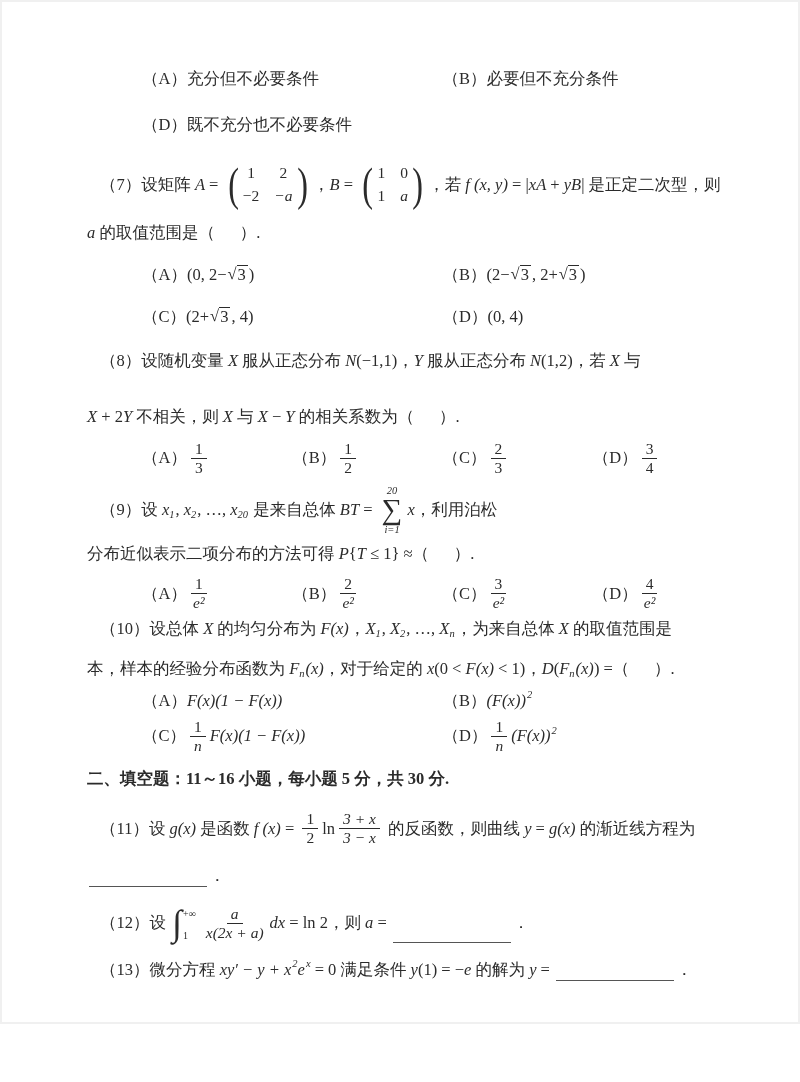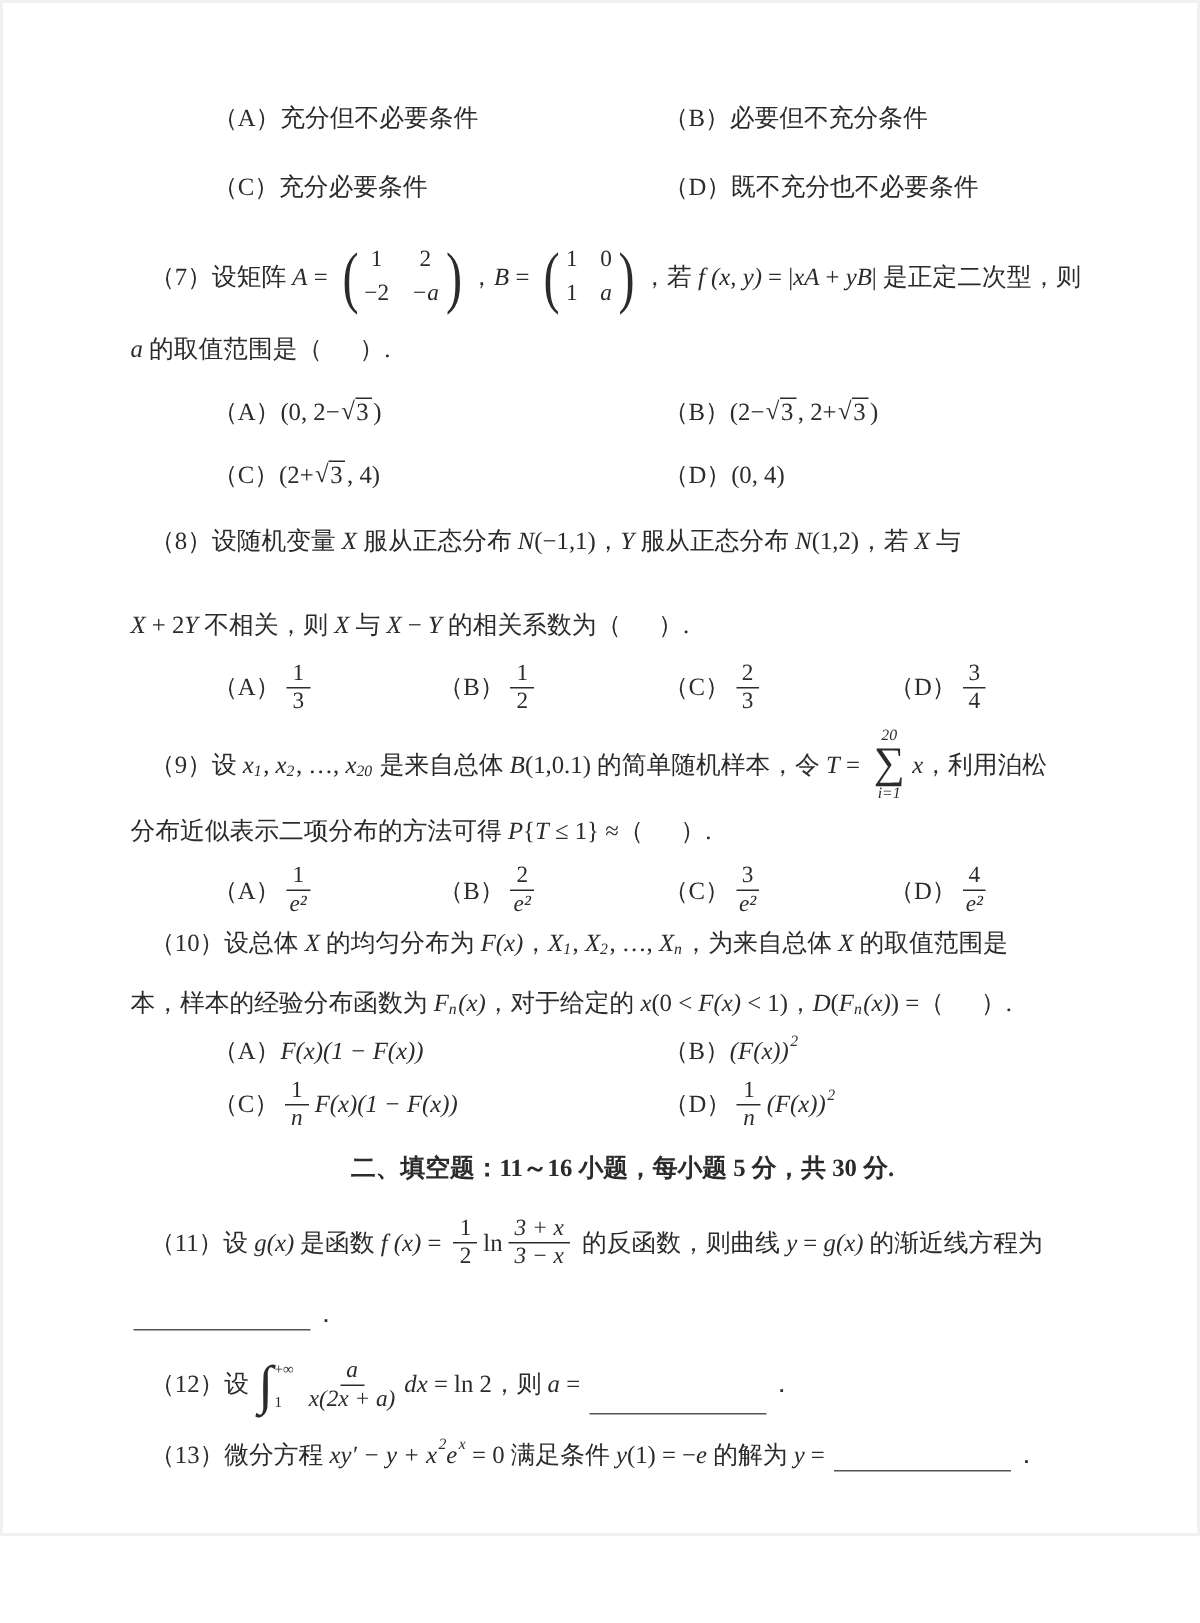--- a/index.html
+++ b/index.html
@@ -18,21 +18,21 @@
     min-height:22px;line-height:22px;
   }
   .line span{white-space:pre;}
   .ind{padding-left:13px;}
   .optrow{display:flex;padding-left:55px;}
   .opt{display:flex;align-items:center;white-space:nowrap;}
   .opt span{white-space:pre;}
   .opt2{width:305px;}
   .opt4{width:153px;}
   .it{font-style:italic;}
-  .bold{font-weight:700;justify-content:center;}
+  .bold{font-weight:700;}
   .sub{font-size:10.5px;position:relative;top:5px;margin-right:1px;font-style:italic;}
   .sup{font-size:10.5px;position:relative;top:-6px;margin-left:1px;font-style:italic;}
   .frac{display:flex;flex-direction:column;align-items:center;line-height:1.15;margin:0 4px;font-size:15.5px;}
   .frac .num{border-bottom:1px solid #2b2b2b;padding:0 4px;text-align:center;}
   .frac .den{padding:0 2px;text-align:center;}
   .mat{display:flex;align-items:center;margin:0 3px;}
   .paren{font-size:46px;font-weight:300;line-height:0.85;transform:scaleX(0.7);font-style:normal;}
   .mgrid{display:grid;grid-template-columns:auto auto;column-gap:15px;row-gap:1px;text-align:center;font-size:15.5px;line-height:1.45;padding:0 2px;}
   .mcell{text-align:center;}
   .bigop{display:flex;flex-direction:column;align-items:center;line-height:1;margin:0 5px;}
@@ -55,23 +55,20 @@
     <div class="optrow" style="margin-bottom:24px">
       <div class="opt opt2">
           <span>（A）充分但不必要条件</span>
         </div>
       <div class="opt opt2">
           <span>（B）必要但不充分条件</span>
         </div>
     </div>
     <div class="optrow" style="margin-bottom:26px">
       <div class="opt opt2">
-          <span>（C）充分必要条件</span>
-        </div>
-      <div class="opt opt2">
           <span>（D）既不充分也不必要条件</span>
         </div>
     </div>
 
     <div class="line ind" style="margin-bottom:14px">
         <span>（7）设矩阵 </span>
         <span class="it">A</span>
         <span> = </span>
         <span class="mat"><span class="paren">(</span><span class="mgrid"><span class="mcell">1</span><span class="mcell">2</span><span class="mcell">−2</span><span class="mcell it">−a</span></span><span class="paren">)</span></span>
         <span>，</span>
@@ -168,21 +165,20 @@
         <span class="it">x</span>
         <span class="sub">1</span>
         <span>, </span>
         <span class="it">x</span>
         <span class="sub">2</span>
         <span>, …, </span>
         <span class="it">x</span>
         <span class="sub">20</span>
         <span> 是来自总体 </span>
         <span class="it">B</span>
-        <span>(1,0.1) 的简单随机样本，令 </span>
         <span class="it">T</span>
         <span> = </span>
         <span class="bigop"><span class="lim">20</span><span class="op">∑</span><span class="lim">i=1</span></span>
         <span class="it">x</span>
         <span>，利用泊松</span>
       </div>
     <div class="line" style="margin-bottom:10px">
         <span>分布近似表示二项分布的方法可得 </span>
         <span class="it">P</span>
         <span>{</span>

